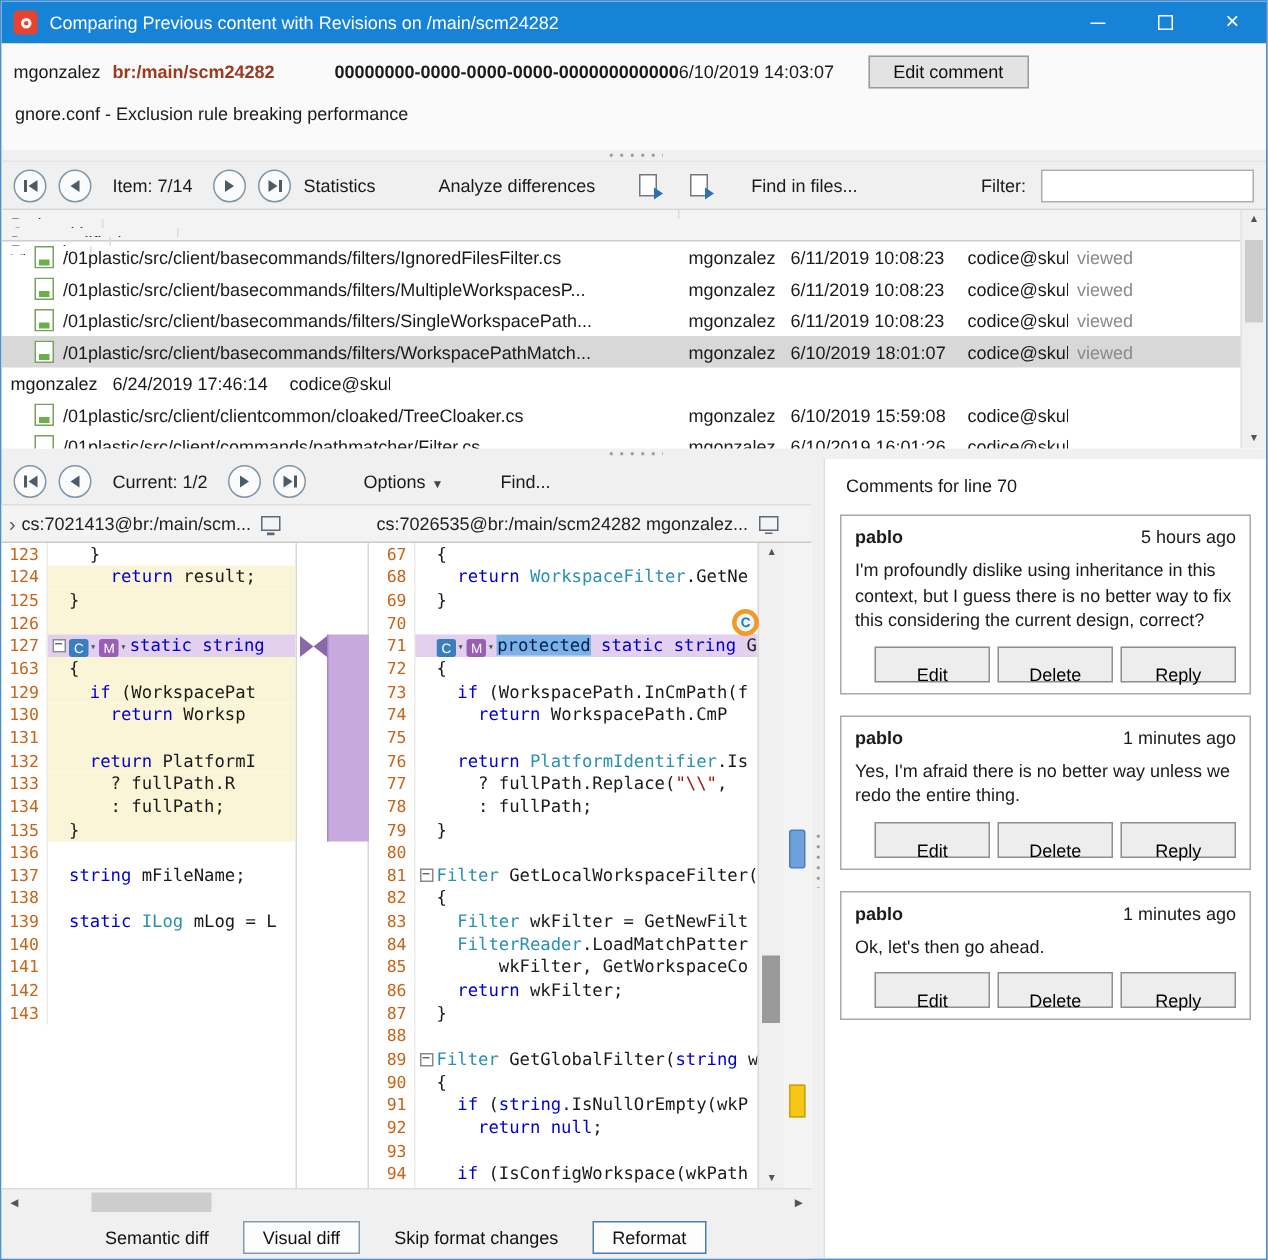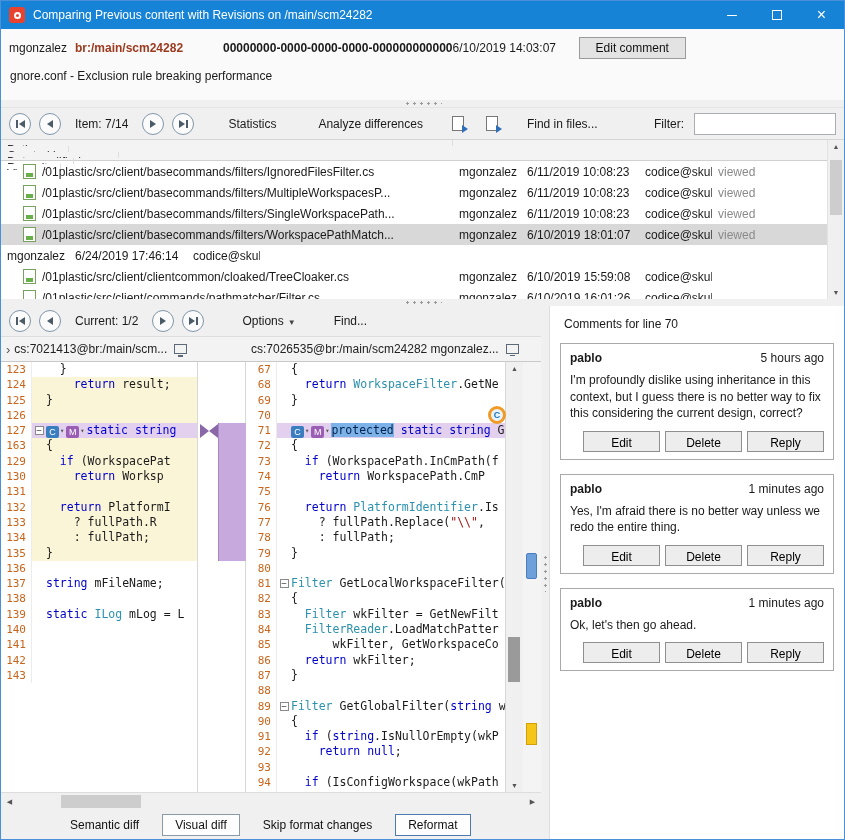--- a/index.html
+++ b/index.html
@@ -36,21 +36,21 @@
   .grip-v { width: 3px; height: 38px; background-image: radial-gradient(circle, #999 1px, transparent 1.3px); background-size: 3px 7px; }
   
   .toolbar { flex: 0 0 32px; background: #f0f0f0; display: flex; align-items: center; padding: 0 8px; gap: 8px; border-top: 1px solid #e4e4e4; }
   .navbtn { width: 22px; height: 22px; border: 1px solid #8096a8; border-radius: 50%; background: #fbfbfb; display: flex; align-items: center; justify-content: center; gap: 1px; flex: 0 0 auto; }
   .tri { width: 0; height: 0; border-top: 4px solid transparent; border-bottom: 4px solid transparent; }
   .tri-l { border-right: 6px solid #4c5b68; }
   .tri-r { border-left: 6px solid #4c5b68; }
   .bar-v { width: 2px; height: 8px; background: #4c5b68; }
   .tlabel { margin: 0 6px; white-space: nowrap; }
   .tlink { white-space: nowrap; cursor: default; }
-  .ml26 { margin-left: 26px; } .ml34 { margin-left: 34px; } .ml14 { margin-left: 14px; } .ml30 { margin-left: 30px; }
+  .ml26 { } .ml34 { margin-left: 34px; } .ml14 { margin-left: 14px; } .ml30 { margin-left: 30px; }
   .iconbtn { width: 26px; height: 24px; display: flex; align-items: center; justify-content: center; flex: 0 0 auto; }
   .doc { width: 12px; height: 15px; border: 1px solid #777; background: #fff; position: relative; }
   .doc::after { content: ""; position: absolute; right: -5px; bottom: -3px; width: 0; height: 0; border-top: 4px solid transparent; border-bottom: 4px solid transparent; border-left: 6px solid #2f6fb8; }
   .filter-group { margin-left: auto; display: flex; align-items: center; gap: 10px; }
   .filter-input { width: 142px; height: 22px; border: 1px solid #abadb3; background: #fff; font: inherit; padding: 0 4px; }
   .dd2 { font-size: 8px; color: #444; margin-left: 4px; }
   
   .ftable { flex: 0 0 160px; background: #fff; position: relative; overflow: hidden; border-top: 1px solid #d5d5d5; }
   .thead { display: flex; height: 21px; background: #f3f3f3; border-bottom: 1px solid #d0d0d0; flex-direction: column; }
   .th { padding: 3px 6px; border-right: 1px solid #ddd; color: #333; white-space: nowrap; overflow: hidden; }
@@ -115,21 +115,21 @@
   .bbtn.raised { background: #fdfdfd; border: 1px solid #8a9aa8; }
   .bbtn.default { border-color: #4d7ab0; }
   
   .cpanel { flex: 1; background: #fff; border-left: 1px solid #ddd; padding: 9px 10px; overflow: hidden; }
   .cpanel-title { margin: 2px 0 12px 4px; }
   .ccard { border: 1px solid #a9a9a9; background: #fff; margin-bottom: 14px; padding: 7px 9px; }
   .ccard-head { display: flex; justify-content: space-between; margin-bottom: 7px; }
   .cauthor { font-weight: bold; }
   .cbody { line-height: 1.38; margin-bottom: 9px; }
   .cbtns { display: flex; justify-content: flex-end; gap: 5px; }
-  .cbtn { width: 77px; height: 21px; background: #ededed; border: 1px solid #8f8f8f; font: inherit; padding: 4px; }
+  .cbtn { width: 77px; height: 21px; background: #ededed; border: 1px solid #8f8f8f; font: inherit; padding: 11px; }
 </style>
 </head>
 <body>
 
 <div class="window">
 
   <div class="titlebar">
     <span class="app-icon">
         <span class="app-icon-ring"></span>
       </span>

